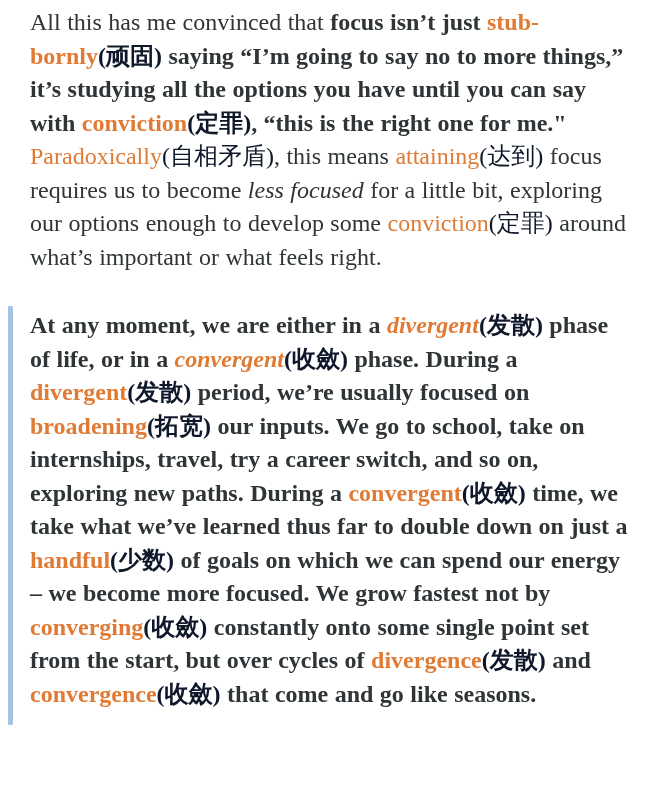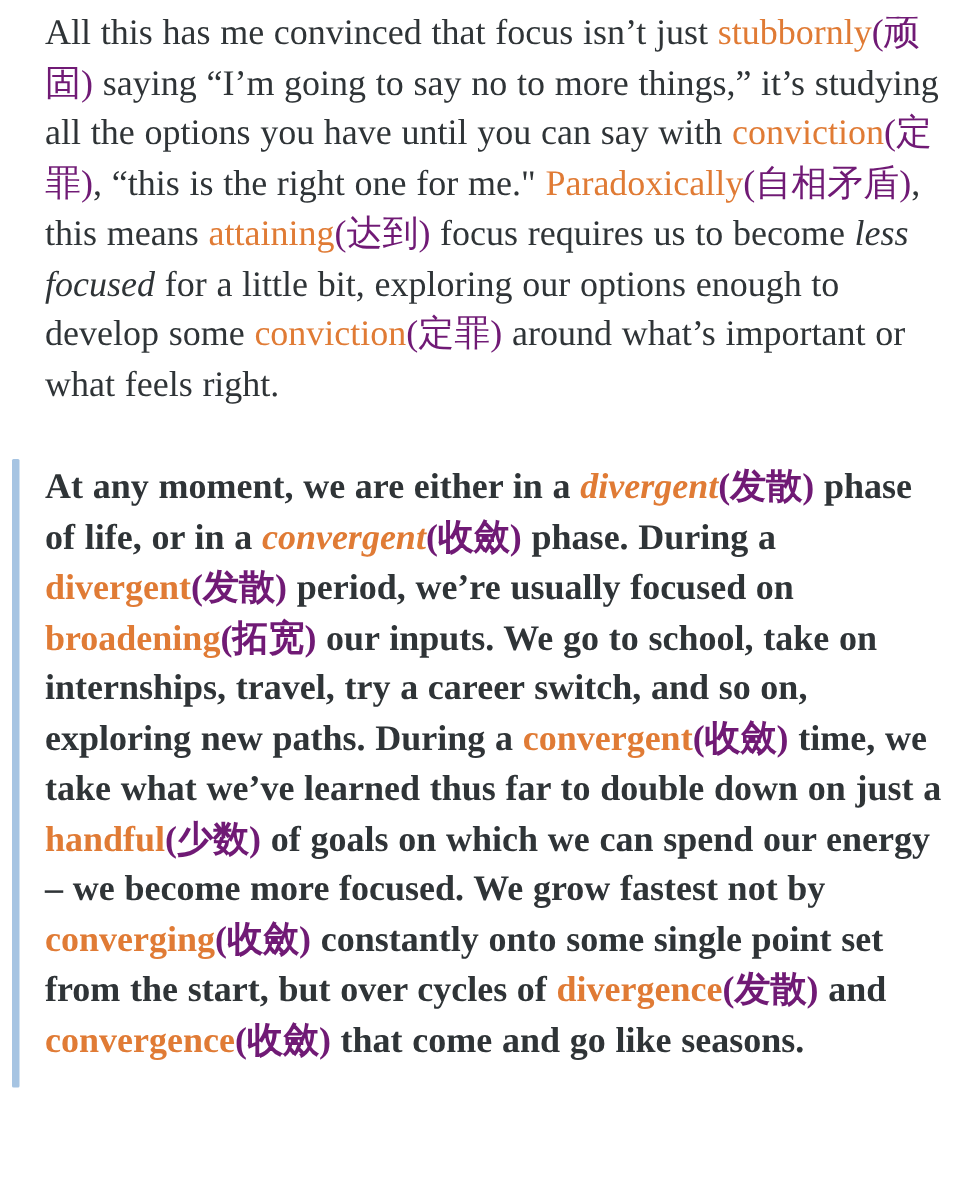--- a/index.html
+++ b/index.html
@@ -31,24 +31,24 @@
   }
   .quote-bar {
     position: absolute;
     left: -22px;
     top: -3px;
     width: 5px;
     height: calc(100% + 17px);
     background: #A6C4E2;
     border-radius: 1px;
   }
-  .seg-b { font-weight: normal; }
+  .seg-b { font-weight: bold; }
   .seg-i { font-style: italic; }
   .seg-o { color: #E07B35; }
-  .seg-g { color: #701a75; }
+  .seg-g { color: #0f172a; }
 </style>
 </head>
 <body>
 
 <main class="page">
   <p class="para"><span>All this has me convinced that </span><span class="seg-b">focus isn’t just </span><span class="seg-b seg-o">stub­bornly</span><span class="seg-b seg-g">(顽固)</span><span class="seg-b"> saying “I’m going to say no to more things,” it’s studying all the options you have until you can say with </span><span class="seg-b seg-o">conviction</span><span class="seg-b seg-g">(定罪)</span><span class="seg-b">, “this is the right one for me." </span><span class="seg-o">Paradoxically</span><span class="seg-g">(自相矛盾)</span><span>, this means </span><span class="seg-o">attaining</span><span class="seg-g">(达到)</span><span> focus requires us to become </span><span class="seg-i">less focused</span><span> for a little bit, exploring our options enough to develop some </span><span class="seg-o">conviction</span><span class="seg-g">(定罪)</span><span> around what’s important or what feels right.</span></p>
 
   <blockquote class="para">
     <span class="quote-bar"></span>
   <span>At any moment, we are either in a </span><span class="seg-i seg-o">divergent</span><span class="seg-g">(发散)</span><span> phase of life, or in a </span><span class="seg-i seg-o">convergent</span><span class="seg-g">(收斂)</span><span> phase. During a </span><span class="seg-o">divergent</span><span class="seg-g">(发散)</span><span> period, we’re usually focused on </span><span class="seg-o">broadening</span><span class="seg-g">(拓宽)</span><span> our inputs. We go to school, take on internships, travel, try a career switch, and so on, exploring new paths. During a </span><span class="seg-o">convergent</span><span class="seg-g">(收斂)</span><span> time, we take what we’ve learned thus far to double down on just a </span><span class="seg-o">handful</span><span class="seg-g">(少数)</span><span> of goals on which we can spend our energy – we become more focused. We grow fastest not by </span><span class="seg-o">converging</span><span class="seg-g">(收斂)</span><span> constantly onto some single point set from the start, but over cycles of </span><span class="seg-o">divergence</span><span class="seg-g">(发散)</span><span> and </span><span class="seg-o">convergence</span><span class="seg-g">(收斂)</span><span> that come and go like seasons.</span></blockquote>

